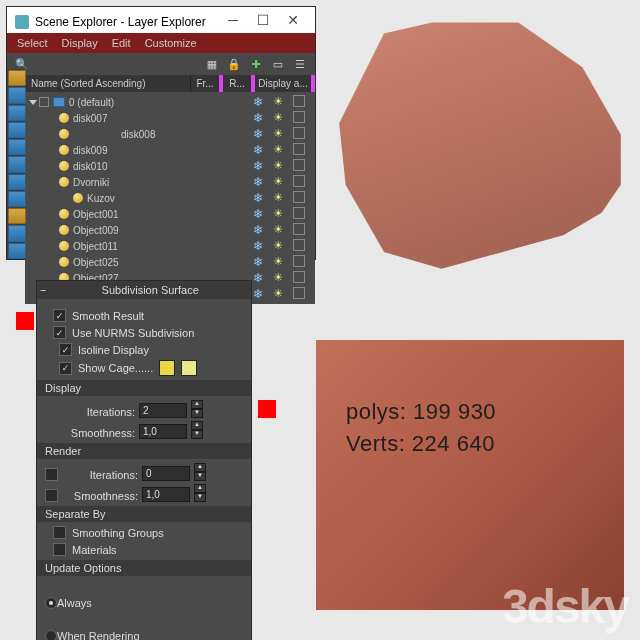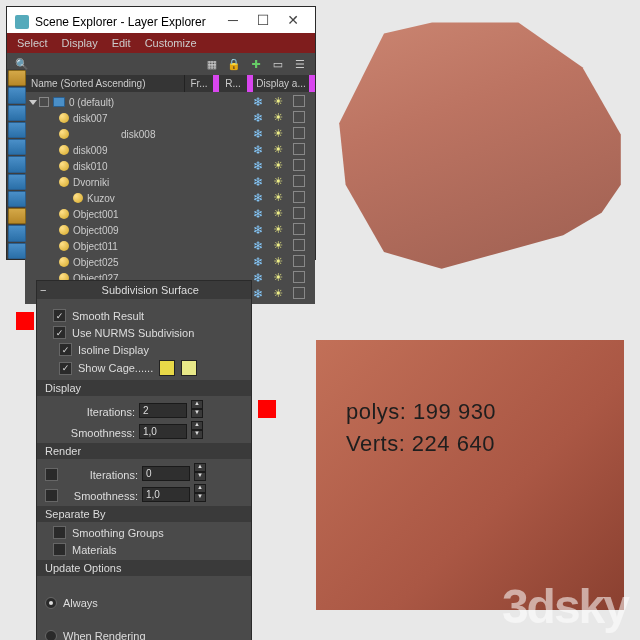--- a/index.html
+++ b/index.html
@@ -6,21 +6,21 @@
 .window{position:absolute;background:#4a4a4a;border:1px solid #2a2a2a;color:#ccc}
 .titlebar{background:#fff;color:#000;padding:4px 8px;display:flex;align-items:flex-end;font-size:12px}
 .app-icon{width:14px;height:14px;background:#5ab;margin-right:6px;border-radius:2px}
 .winbtns{margin-left:auto;display:flex;gap:2px}
 .winbtn{width:28px;height:18px;display:flex;align-items:center;justify-content:center;color:#444;font-size:14px}
 .menubar{display:flex;gap:14px;padding:4px 10px;background:#7f1d1d;font-size:11px}
 .toolbar{display:flex;gap:4px;padding:3px 6px;background:#484848;align-items:center}
 .tbtn{width:18px;height:16px;display:flex;align-items:center;justify-content:center}
 .cols{display:flex;background:#353535;font-size:10px}
 .col-name{flex:1;padding:3px 6px 3px 24px;border-right:1px solid #222}
-.col-s{width:28px;text-align:center;padding:3px 0;border-right:6px solid #d946ef}
+.col-s{width:28px;text-align:center;padding:3px 0;border-right:4px solid #d946ef}
 .leftbar{position:absolute;left:0;top:62px;width:18px;bottom:0;background:#3e3e3e;display:flex;flex-direction:column;gap:1px;padding-top:1px}
 .lb{width:16px;height:16px;margin:0 1px;border:1px solid #2a5f8f;background:linear-gradient(#4a8fc8,#2a6fa8);border-radius:1px}
 .lb.g{background:linear-gradient(#d4a848,#b88828);border-color:#8a6818}
 .tree{margin-left:18px;padding:2px 0;background:#4a4a4a}
 .row{display:flex;align-items:center;height:16px;padding:0 4px}
 .row .ic{margin-right:4px}
 .tri{display:inline-block;width:0;height:0;margin-right:2px}
 .tri.open{border-left:4px solid transparent;border-right:4px solid transparent;border-top:5px solid #ccc}
 .sq{width:8px;height:8px;border:1px solid #888;margin-right:4px}
 .layer-ic{width:10px;height:8px;background:#4a8fc8;border:1px solid #2a5f8f;border-radius:1px}
@@ -37,21 +37,21 @@
 .chk{display:flex;align-items:center;gap:6px;margin:4px 8px;font-size:11px}
 .cbox{width:11px;height:11px;background:#2a2a2a;border:1px solid #666;display:flex;align-items:center;justify-content:center;color:#ddd;font-size:9px}
 .cbox.on::after{content:"✓"}
 .swatch{width:14px;height:14px;border:1px solid #222}
 .sect{background:#3a3a3a;margin:4px -8px;padding:2px 8px;font-size:11px}
 .spinrow{display:flex;align-items:flex-end;gap:4px;margin:3px 0 3px 16px;font-size:11px}
 .spinrow label{width:74px;text-align:right}
 .spin{background:#2f2f2f;border:1px solid #1a1a1a;color:#ddd;width:40px;padding:1px 3px;font-size:10px}
 .spinbtns{display:flex;flex-direction:column}
 .spinbtn{width:10px;height:7px;background:#3a3a3a;border:1px solid #1a1a1a;font-size:6px;line-height:5px;text-align:center}
-.radio{display:flex;align-items:center;gap:6px;margin:21px 0;font-size:11px}
+.radio{display:flex;align-items:center;margin:21px 0;font-size:11px}
 .rcirc{width:10px;height:10px;border-radius:50%;border:1px solid #666;background:#2a2a2a;display:flex;align-items:center;justify-content:center}
 .rcirc.on::after{content:"";width:4px;height:4px;border-radius:50%;background:#ddd}
 .btn{background:#3a3a3a;border:1px solid #1a1a1a;padding:2px 18px;color:#ddd;font-size:11px}
 
 .redq{position:absolute;width:18px;height:18px;background:#f00}
 .car{position:absolute;top:0;right:0;width:320px;height:280px;background:linear-gradient(160deg,#c97860 0%,#b45f4a 40%,#8e4535 100%);clip-path:polygon(20% 12%,35% 8%,62% 8%,82% 24%,94% 48%,94% 66%,88% 76%,76% 84%,38% 96%,20% 90%,8% 66%,6% 44%);opacity:0.85}
 .stats{position:absolute;right:16px;bottom:30px;width:308px;height:270px;background:linear-gradient(135deg,#c27058 0%,#aa5744 60%,#8a4030 100%)}
 .stats-txt{position:absolute;top:56px;left:30px;font-size:22px;color:#1e1e1e;line-height:32px;letter-spacing:0.5px}
 .wm{position:absolute;right:12px;bottom:6px;font-size:48px;font-weight:bold;color:rgba(255,255,255,0.55);letter-spacing:-2px}
 </style>

